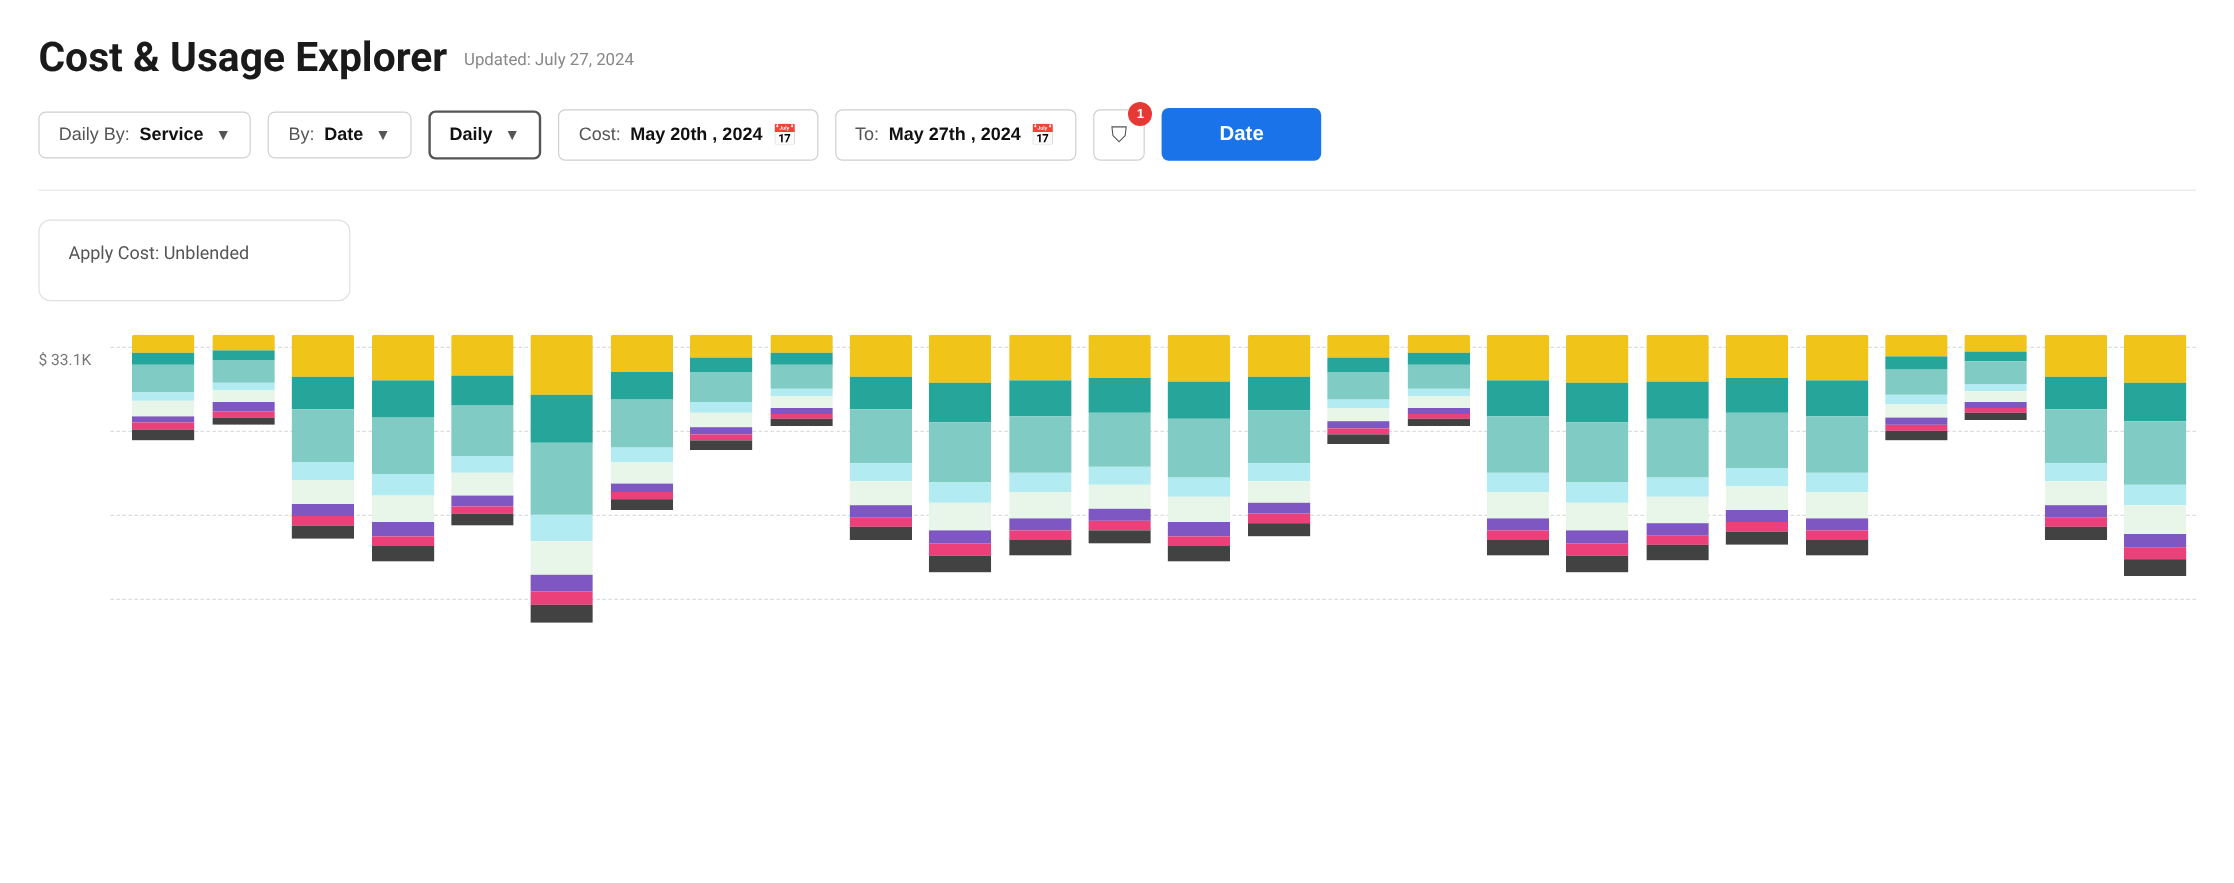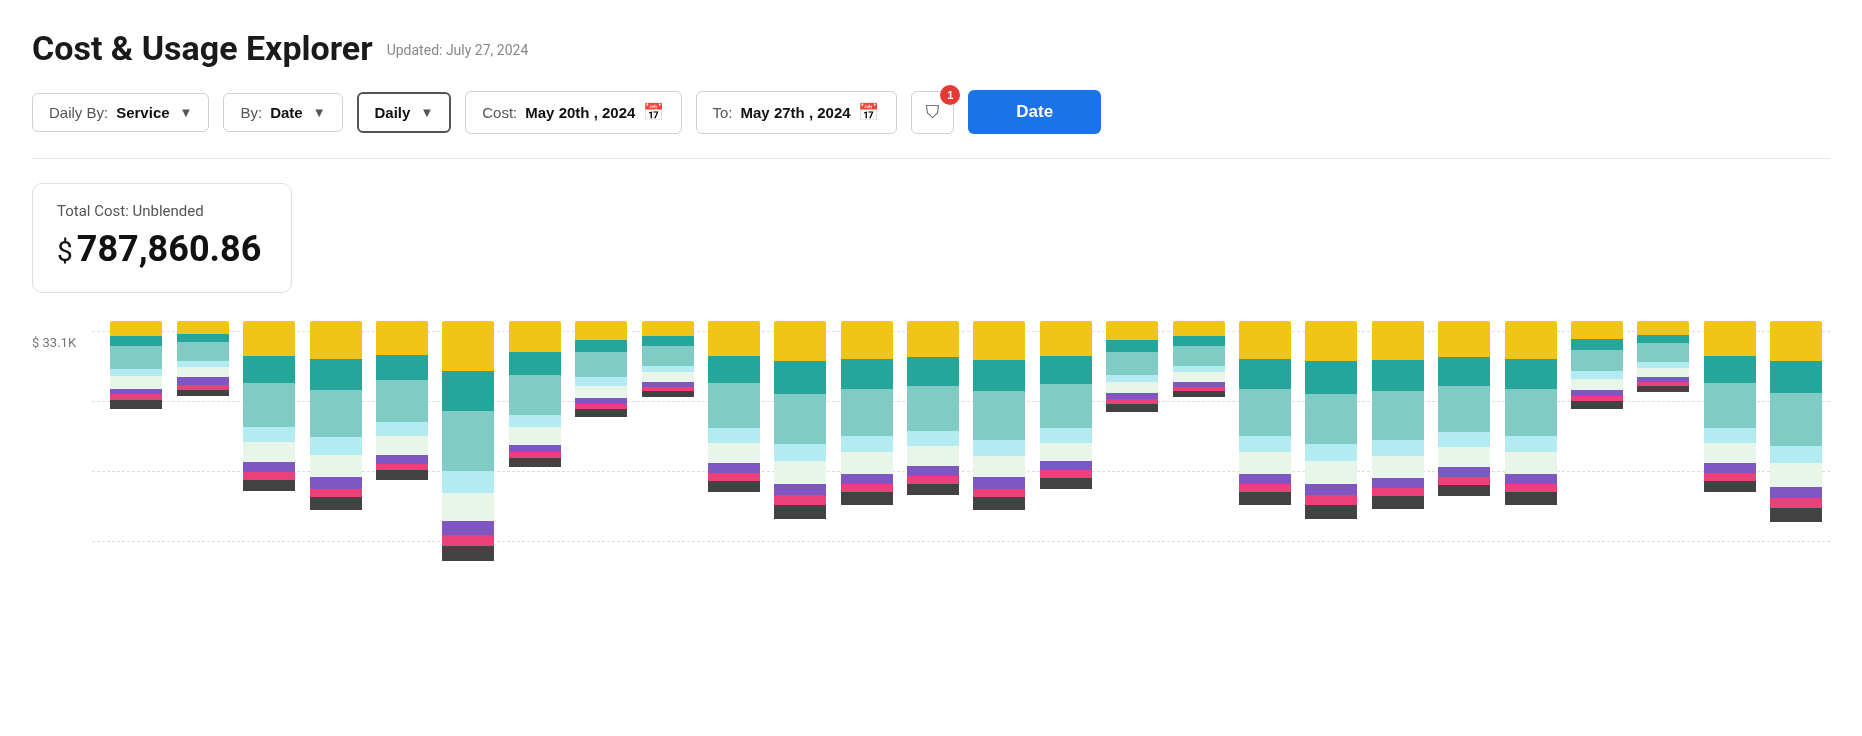--- a/index.html
+++ b/index.html
@@ -282,24 +282,21 @@
 
     <button class="apply-btn">Date</button>
 
   </div>
 
   
   <hr class="divider">
 
   
   <div class="cost-card">
-    <div class="cost-card-label">Total Cost: Unblended</div>
-    <div class="cost-card-value">
-      <span class="cost-card-currency">$</span><span>787,860.86</span>
-    </div>
+    <div class="cost-card-label">Apply Cost: Unblended</div>
   </div>
 
   
   <div class="chart-area">
     <span class="chart-y-label">$ 33.1K</span>
 
     <div class="grid-line" style="top: 10px;"></div>
     <div class="grid-line" style="top: 80px;"></div>
     <div class="grid-line" style="top: 150px;"></div>
     <div class="grid-line" style="top: 220px;"></div>

